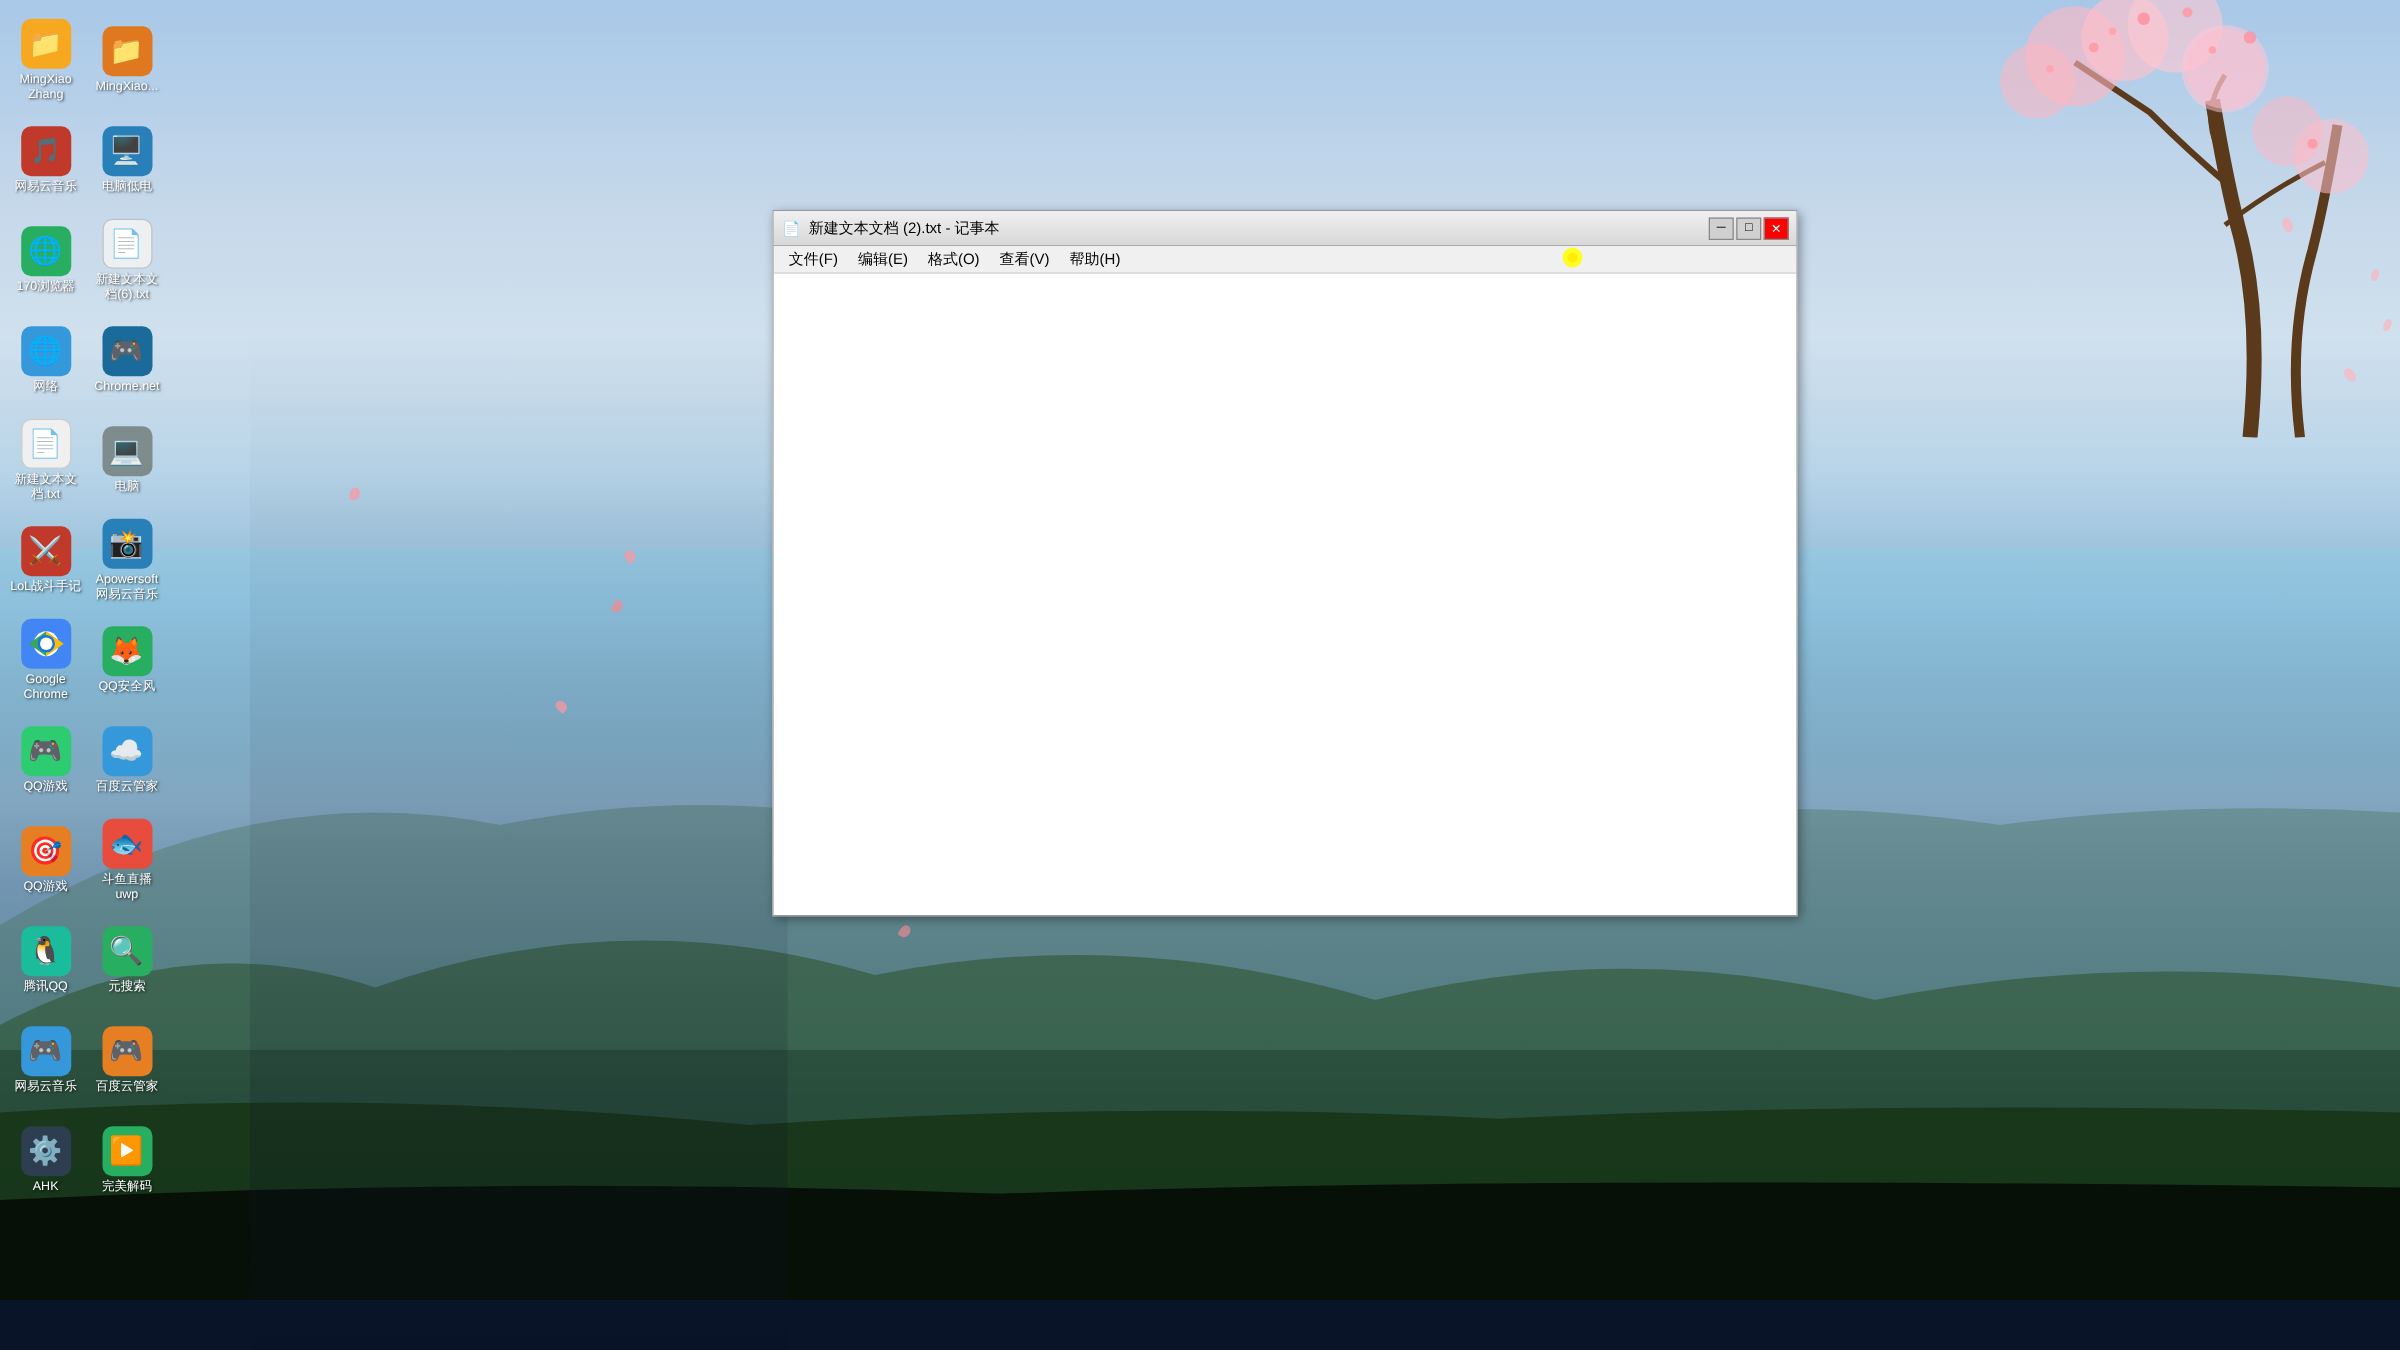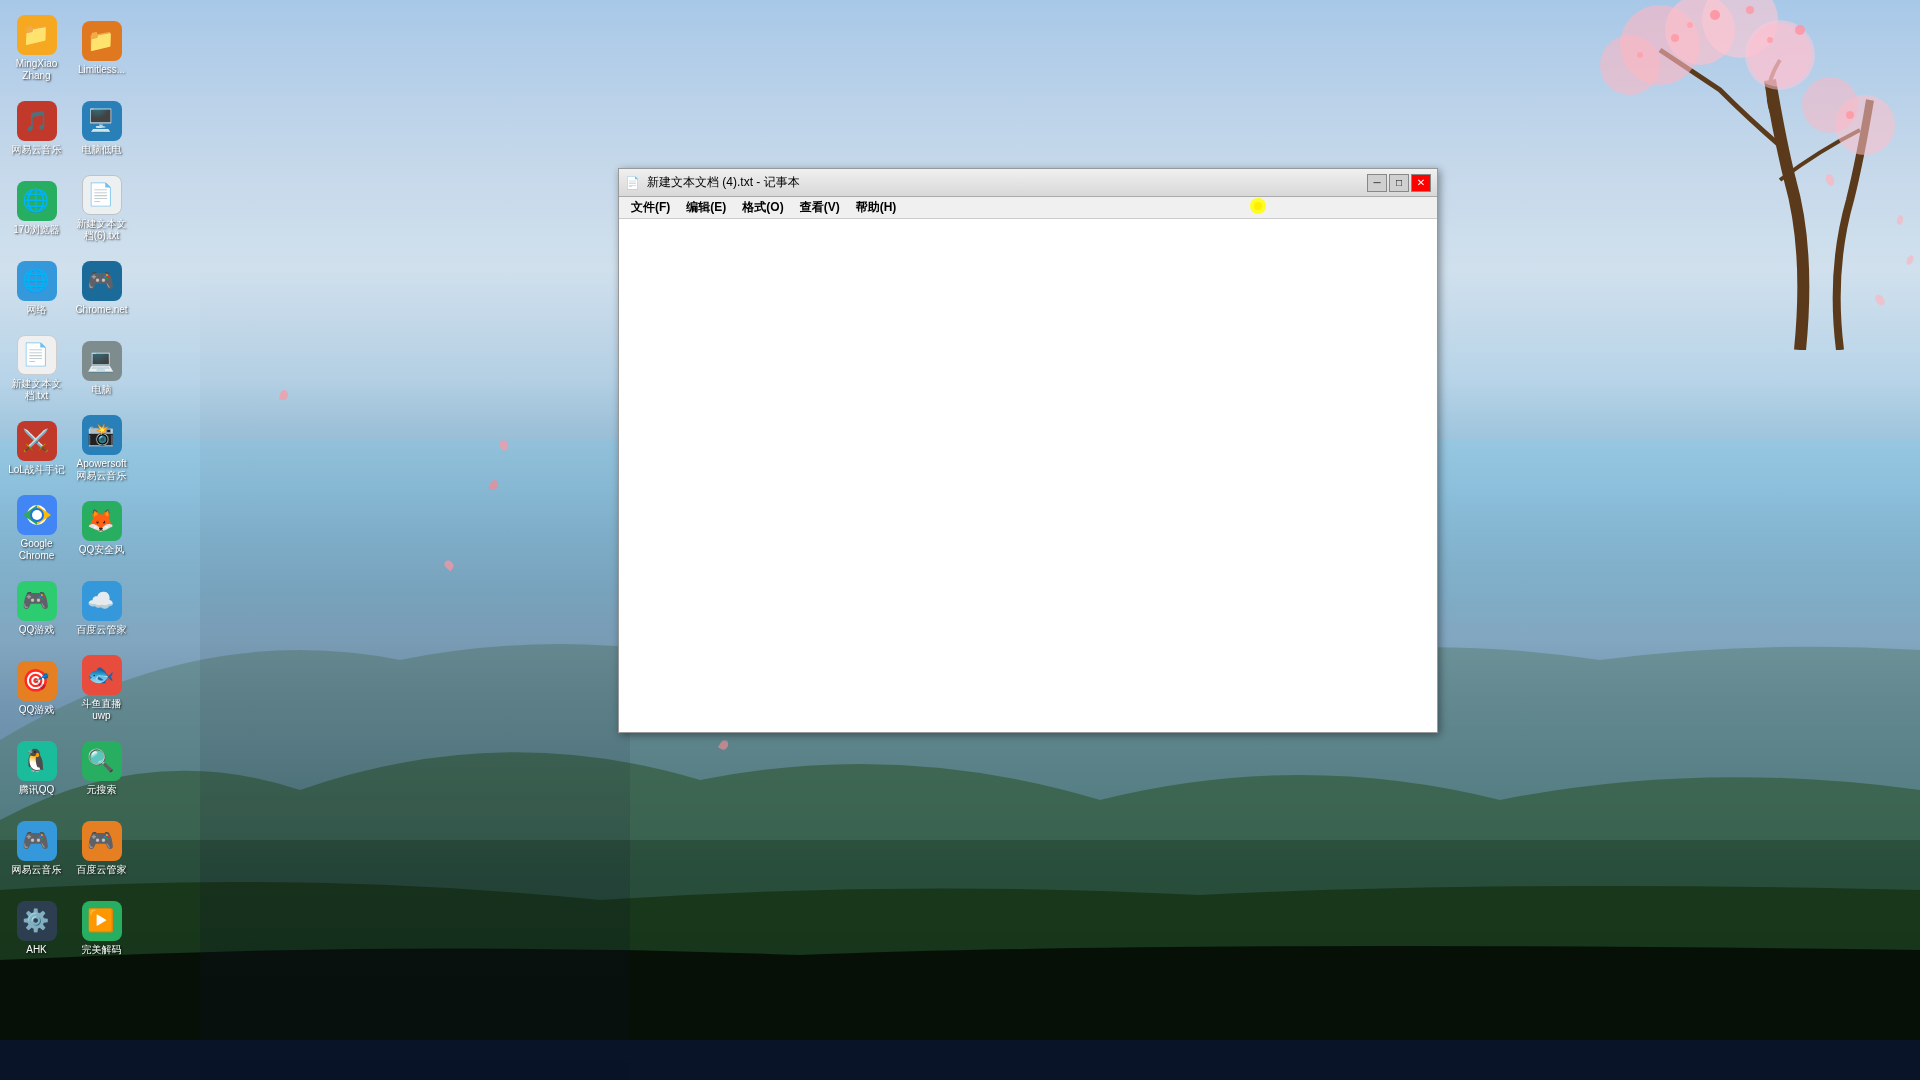--- a/index.html
+++ b/index.html
@@ -154,21 +154,20 @@
       color: #000;
     }
 
     .notepad-menubar {
       height: 22px;
       background: #f0f0f0;
       border-bottom: 1px solid #ccc;
       display: flex;
       align-items: center;
       padding: 0 4px;
-      font-weight: bold;
     }
 
     .menu-item {
       padding: 2px 8px;
       font-size: 12px;
       color: #000;
       cursor: pointer;
       border-radius: 2px;
     }
 
@@ -320,21 +319,21 @@
 
 <div class="desktop-icons">
 
   <div class="desktop-icon">
     <div class="icon-img" style="background:#f5a820;">📁</div>
     <span class="icon-label">MingXiao
 Zhang</span>
   </div>
   <div class="desktop-icon">
     <div class="icon-img" style="background:#e07820;">📁</div>
-    <span class="icon-label">Limitless...</span>
+    <span class="icon-label">MingXiao...</span>
   </div>
 
   <div class="desktop-icon">
     <div class="icon-img" style="background:#c0392b; color:white; font-size:20px;">🎵</div>
     <span class="icon-label">网易云音乐</span>
   </div>
   <div class="desktop-icon">
     <div class="icon-img" style="background:#2980b9;">🖥️</div>
     <span class="icon-label">电脑低电</span>
   </div>
@@ -437,21 +436,21 @@
   </div>
   <div class="desktop-icon">
     <div class="icon-img" style="background:#27ae60;">▶️</div>
     <span class="icon-label">完美解码</span>
   </div>
 </div>
 
 <div class="notepad-window">
   <div class="notepad-titlebar">
     <div class="titlebar-icon">📄</div>
-    <span class="titlebar-text">新建文本文档 (4).txt - 记事本</span>
+    <span class="titlebar-text">新建文本文档 (2).txt - 记事本</span>
     <div class="titlebar-controls">
       <button class="title-btn">─</button>
       <button class="title-btn">□</button>
       <button class="title-btn" style="background:#f00;color:#fff;">✕</button>
     </div>
   </div>
   <div class="notepad-menubar">
     <span class="menu-item">文件(F)</span>
     <span class="menu-item">编辑(E)</span>
     <span class="menu-item">格式(O)</span>

